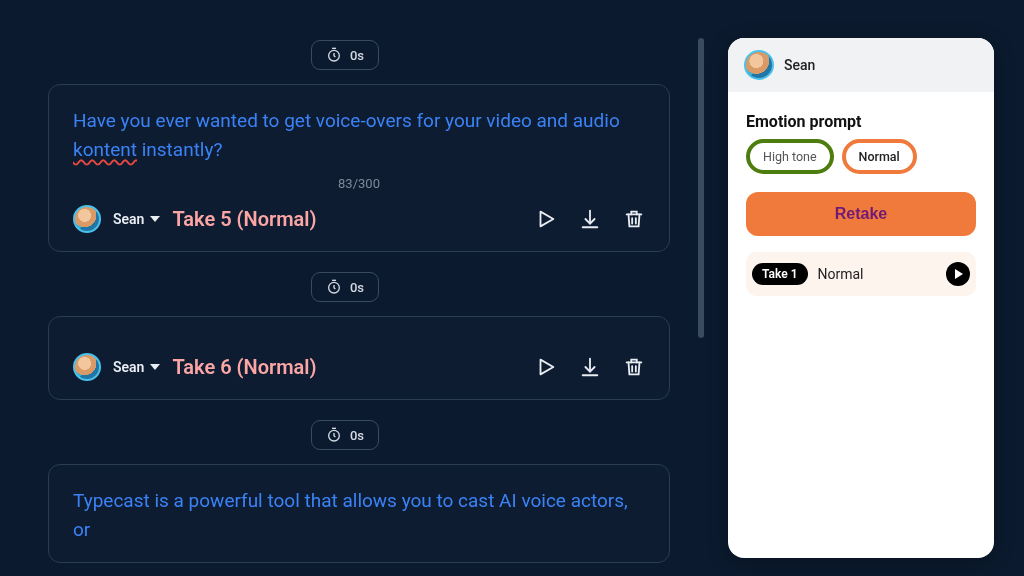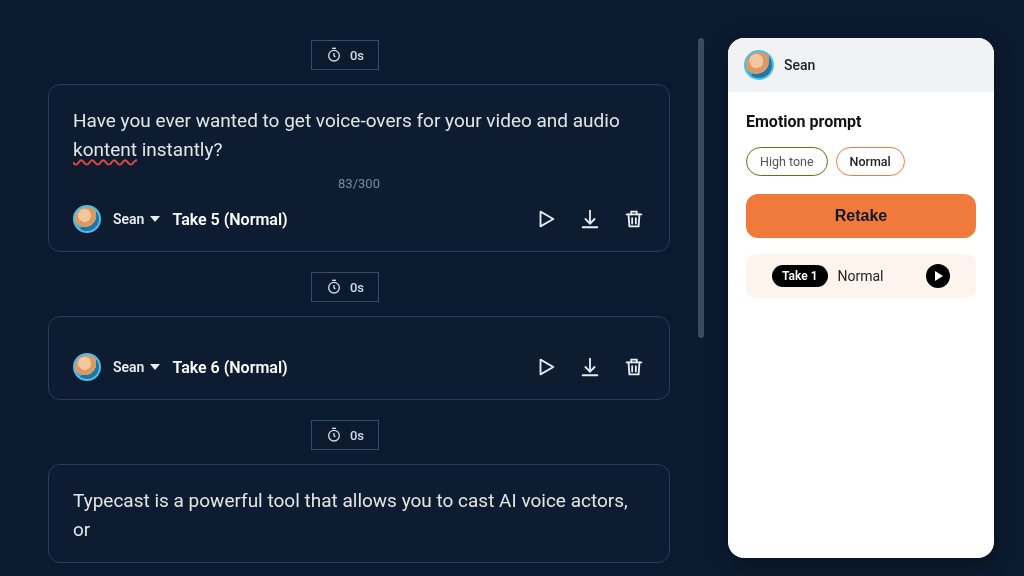--- a/index.html
+++ b/index.html
@@ -5,35 +5,35 @@
   * { box-sizing: border-box; margin: 0; padding: 0; }
   html, body { width: 1024px; height: 576px; overflow: hidden; font-family: -apple-system, BlinkMacSystemFont, "Segoe UI", Roboto, Helvetica, Arial, sans-serif; }
   body { background: #0b1a2e; display: flex; }
 
   .left-col { width: 710px; height: 576px; position: relative; overflow: hidden; }
   .scroller { position: absolute; top: 38px; left: 0; right: 20px; bottom: 0; overflow: hidden; }
   .scrollbar { position: absolute; right: 6px; top: 38px; width: 6px; height: 300px; background: #3a4a5f; border-radius: 3px; }
 
   .time-pill {
     width: 68px; height: 30px;
-    border: 1px solid #394b63; border-radius: 0;
+    border: 1px solid #394b63; border-radius: 9px;
     display: flex; align-items: center; justify-content: center;
     gap: 8px; margin: 2px auto 14px auto;
     color: #d5dbe4; font-size: 13px; font-weight: 500;
   }
   .time-pill svg { width: 16px; height: 16px; }
 
   .card {
     margin: 0 20px 20px 48px;
     border: 1px solid #2b3c55; border-radius: 12px;
     padding: 22px 24px 18px 24px;
     background: #0d1c31;
   }
   .card-text {
-    color: #e5e5e5; font-size: 19px; line-height: 1.5; font-weight: 400;
+    color: #3b82f6; font-size: 19px; line-height: 1.5; font-weight: 400;
   }
   .spell-wavy { text-decoration: underline wavy #e8483f 1.5px; text-underline-offset: 3px; }
   .charcount { text-align: center; color: #7d8899; font-size: 13px; margin-top: 12px; }
 
   .card-footer {
     display: flex; align-items: center; justify-content: space-between;
     margin-top: 14px;
   }
   .footer-left { display: flex; align-items: center; gap: 12px; }
   .avatar {
@@ -41,58 +41,58 @@
     background: radial-gradient(circle at 40% 35%, #f2c79e 0 30%, #d99a66 31% 55%, transparent 56%),
                 linear-gradient(135deg, #38b0d8 0 55%, #2176a8 55% 100%);
     border: 2px solid #4ac0ea;
     flex: none;
   }
   .avatar.big {
     width: 30px; height: 30px;
   }
   .voice-name { color: #e9edf2; font-size: 14px; font-weight: 600; display: flex; align-items: center; gap: 6px; }
   .voice-name svg { width: 10px; height: 10px; }
-  .take-label { color: #ffffff; font-size: 16px; font-weight: 600; }
+  .take-label { color: #fca5a5; font-size: 20px; font-weight: 600; }
   .footer-right { display: flex; align-items: center; gap: 22px; }
   .icon-btn { color: #e9edf2; width: 22px; height: 22px; display: flex; align-items: center; justify-content: center; cursor: pointer; }
   .icon-btn svg { width: 22px; height: 22px; }
 
   
   .right-panel {
     position: absolute; top: 38px; right: 30px;
     width: 266px; height: 520px;
     background: #ffffff; border-radius: 16px;
     box-shadow: 0 4px 20px rgba(0,0,0,.25);
     overflow: hidden;
     display: flex; flex-direction: column;
   }
   .panel-header {
     background: #f1f2f4; padding: 12px 16px;
     display: flex; align-items: center; gap: 10px;
   }
   .panel-header .name { font-size: 14px; font-weight: 500; color: #222; }
   .panel-body { padding: 20px 18px; }
-  .panel-title { font-size: 16px; font-weight: 700; color: #111; margin-bottom: 16px; }
+  .panel-title { font-size: 16px; font-weight: 700; color: #111; margin-bottom: 8px; }
   .chips { display: flex; gap: 8px; margin-bottom: 18px; }
   .chip {
-    border: 1px solid #4d7c0f; border-radius: 999px;
+    border: 4px solid #4d7c0f; border-radius: 999px;
     padding: 6px 13px; font-size: 12.5px; color: #555; background: #fff;
     cursor: pointer;
   }
   .chip.active { border-color: #f07a3c; color: #222; font-weight: 500; }
 
   .retake-btn {
-    width: 100%; background: #f07a3c; color: #0f172a;
+    width: 100%; background: #f07a3c; color: #701a75;
     border: none; border-radius: 12px; height: 44px;
     font-size: 16px; font-weight: 600; cursor: pointer;
     margin-bottom: 16px;
   }
 
   .take-row {
-    background: #fcf4ed; border-radius: 10px; padding: 10px 26px;
+    background: #fcf4ed; border-radius: 10px; padding: 10px 6px;
     display: flex; align-items: center; gap: 10px;
   }
   .take-tag {
     background: #000; color: #fff; font-size: 12px; font-weight: 600;
     border-radius: 999px; padding: 4px 10px;
   }
   .take-emotion { font-size: 14px; color: #222; flex: 1; }
   .play-circle {
     width: 24px; height: 24px; border-radius: 50%;
     background: #000; display: flex; align-items: center; justify-content: center;

